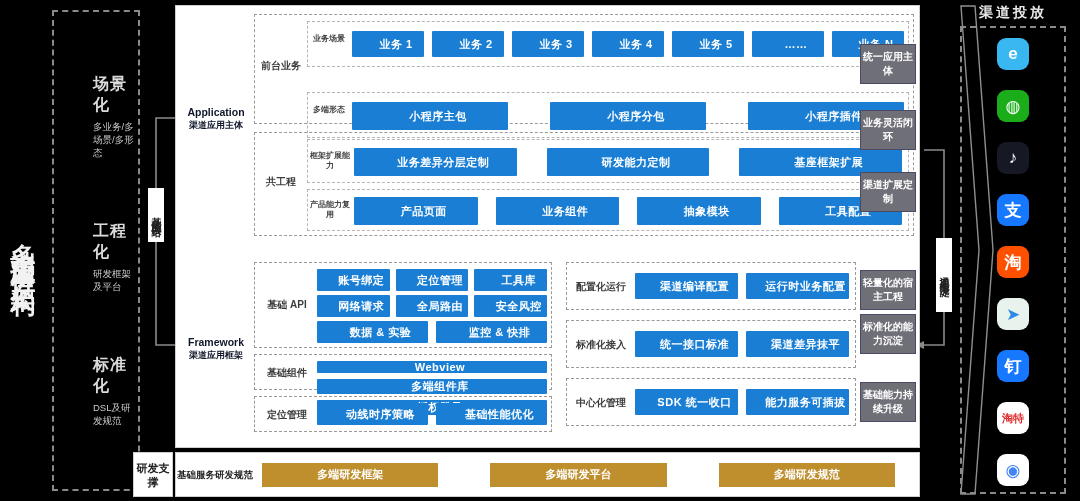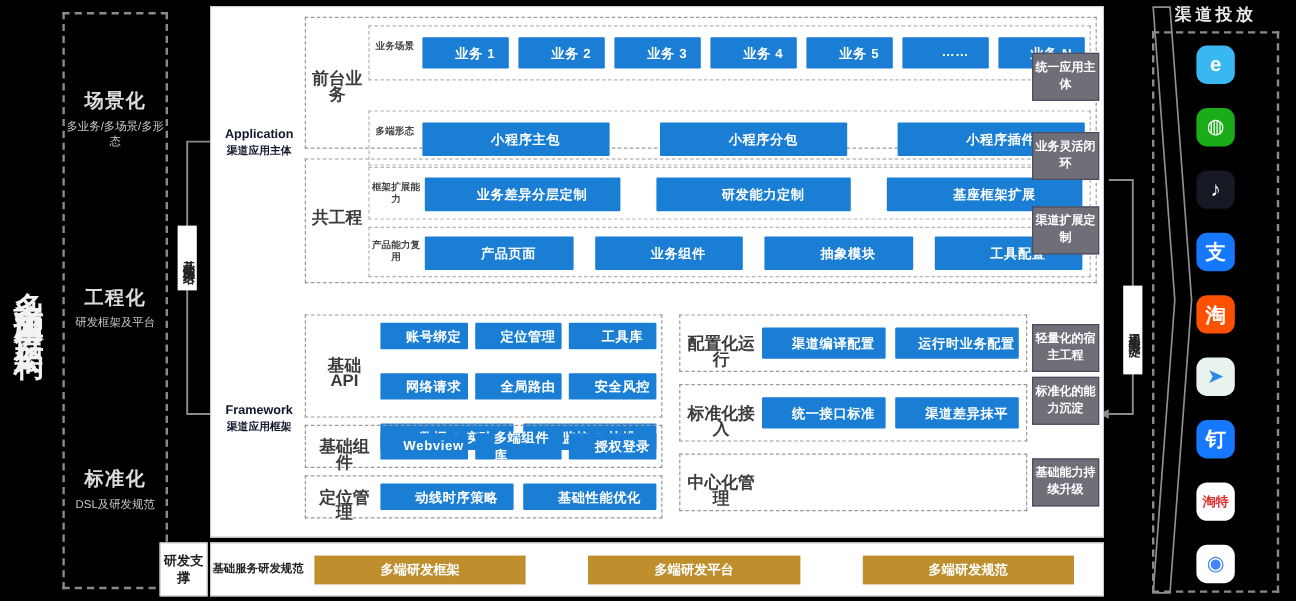--- a/index.html
+++ b/index.html
@@ -21,21 +21,21 @@
     font-size:25px; font-weight:700; letter-spacing:7px; color:#f2f2f2;
   }
 
   
   #stage-col {
     left:52px; top:10px; width:88px; height:481px;
     border:2px dashed #8a8a8a;
     display:flex; flex-direction:column; justify-content:space-between;
     padding:62px 0 62px 0;
   }
-  .stage { text-align:center; color:#dcdcdc; }
+  .stage { color:#dcdcdc;margin-left:39px; }
   .stage .t { font-size:16px; font-weight:700; letter-spacing:1px; }
   .stage .s { font-size:9.5px; line-height:13px; margin-top:4px; color:#c9c9c9; }
 
   
   #main-panel {
     left:175px; top:5px; width:745px; height:443px;
     background:#fff; border:1px solid #cfcfcf;
   }
   #bottom-panel {
     left:175px; top:452px; width:745px; height:45px;
@@ -48,21 +48,21 @@
     background:#1a7fd4; color:#fff; font-size:11px; font-weight:700;
     display:flex; align-items:center; justify-content:center;
     border-radius:1px; height:26px; letter-spacing:.5px;padding-left:16px;
   }
   .chip.tall { height:28px; }
 
   
   .dgroup { border:1.5px dashed #9a9a9a; position:absolute; }
   .dgroup-in { border:1.3px dashed #b5b5b5; position:absolute; }
   .glabel {
-    position:absolute; color:#3c3c3c; font-size:14px; font-weight:700;
+    position:absolute; color:#3c3c3c; font-size:10px; font-weight:700;
     line-height:13px; text-align:center;
   }
   .glabel.small { font-size:8px; line-height:10px; color:#444; }
 
   .side-title {
     position:absolute; color:#0f172a; text-align:center; line-height:13px;
   }
   .side-title .en { font-size:10.5px; font-weight:700; }
   .side-title .cn { font-size:9px; font-weight:700; }
 
@@ -210,41 +210,41 @@
     </div>
   </div>
 
   <div class="side-title" style="left:4px; top:330px; width:72px;">
     <div class="en">Framework</div>
     <div class="cn">渠道应用框架</div>
   </div>
 
   <div class="dgroup" style="left:78px; top:256px; width:298px; height:86px;">
     <div class="glabel" style="left:6px; top:35px; width:52px;">基础 API</div>
-    <div style="position:absolute; left:62px; top:6px; width:230px; display:flex; flex-direction:column; gap:20px;">
+    <div style="position:absolute; left:62px; top:6px; width:230px; display:flex; flex-direction:column; gap:4px;">
       <div style="display:flex; gap:6px;">
         <div class="chip" style="flex:1; height:22px">账号绑定</div>
         <div class="chip" style="flex:1; height:22px">定位管理</div>
         <div class="chip" style="flex:1; height:22px">工具库</div>
       </div>
       <div style="display:flex; gap:6px;">
         <div class="chip" style="flex:1; height:22px">网络请求</div>
         <div class="chip" style="flex:1; height:22px">全局路由</div>
         <div class="chip" style="flex:1; height:22px">安全风控</div>
       </div>
       <div style="display:flex; gap:8px;">
         <div class="chip" style="flex:1; height:22px">数据 &amp; 实验</div>
         <div class="chip" style="flex:1; height:22px">监控 &amp; 快排</div>
       </div>
     </div>
   </div>
 
   <div class="dgroup" style="left:78px; top:348px; width:298px; height:36px;">
     <div class="glabel" style="left:6px; top:11px; width:52px;">基础组件</div>
-    <div style="position:absolute; left:62px; top:6px; width:230px; display:flex; gap:6px;">
+    <div style="position:absolute; left:62px; top:6px; width:230px; display:flex; gap:6px;flex-direction:column;">
       <div class="chip" style="flex:1; height:22px">Webview</div>
       <div class="chip" style="flex:1; height:22px">多端组件库</div>
       <div class="chip" style="flex:1; height:22px">授权登录</div>
     </div>
   </div>
 
   <div class="dgroup" style="left:78px; top:390px; width:298px; height:36px;">
     <div class="glabel" style="left:6px; top:11px; width:52px;">定位管理</div>
     <div style="position:absolute; left:62px; top:6px; width:230px; display:flex; gap:8px;">
       <div class="chip" style="flex:1; height:22px">动线时序策略</div>
@@ -263,20 +263,24 @@
   <div class="dgroup" style="left:390px; top:314px; width:290px; height:48px;">
     <div class="glabel" style="left:6px; top:17px; width:56px;">标准化接入</div>
     <div style="position:absolute; left:68px; top:10px; width:214px; display:flex; gap:8px;">
       <div class="chip" style="flex:1; height:26px">统一接口标准</div>
       <div class="chip" style="flex:1; height:26px">渠道差异抹平</div>
     </div>
   </div>
 
   <div class="dgroup" style="left:390px; top:372px; width:290px; height:48px;">
     <div class="glabel" style="left:6px; top:17px; width:56px;">中心化管理</div>
+    <div style="position:absolute; left:68px; top:10px; width:214px; display:flex; gap:8px;">
+      <div class="chip" style="flex:1; height:26px">SDK 统一收口</div>
+      <div class="chip" style="flex:1; height:26px">能力服务可插拔</div>
+    </div>
   </div>
 </div>
 
 <div class="gbox" style="left:860px; top:44px; width:56px; height:40px;">统一应用主体</div>
 <div class="gbox" style="left:860px; top:110px; width:56px; height:40px;">业务灵活闭环</div>
 <div class="gbox" style="left:860px; top:172px; width:56px; height:40px;">渠道扩展定制</div>
 
 <div class="gbox" style="left:860px; top:270px; width:56px; height:40px;">轻量化的宿主工程</div>
 <div class="gbox" style="left:860px; top:314px; width:56px; height:40px;">标准化的能力沉淀</div>
 <div class="gbox" style="left:860px; top:382px; width:56px; height:40px;">基础能力持续升级</div>

